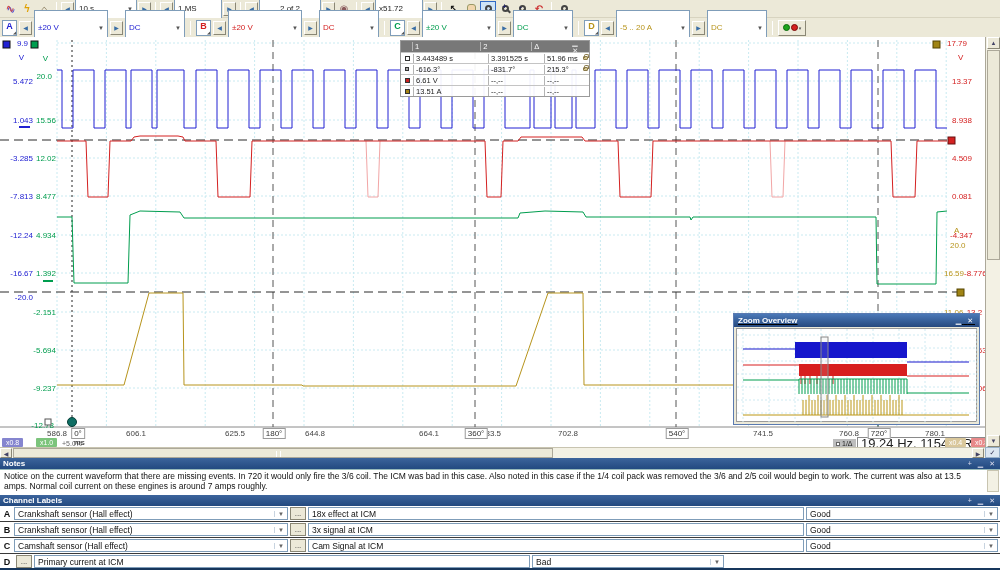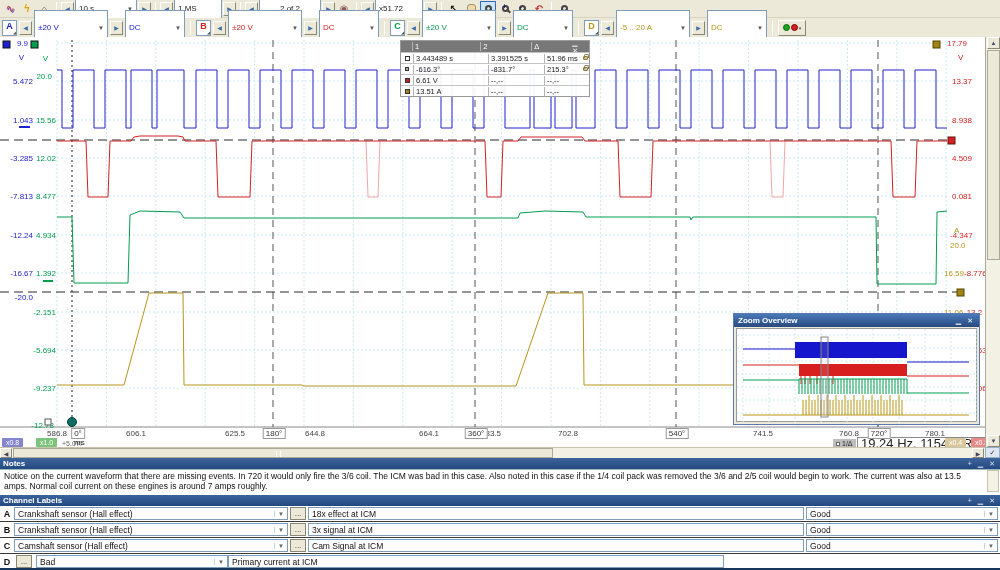--- a/index.html
+++ b/index.html
@@ -71,21 +71,21 @@
   .mc3{width:45px;padding-left:2px;border-left:1px solid #b4b4b4;display:flex;align-items:center;}
   .mhbtn{margin-left:auto;color:#eee;font-size:7px;letter-spacing:1px;padding-right:2px;}
   .msq{width:5px;height:5px;border:1px solid #333;}
   .msq.m1{background:#fff;}
   .msq.m2{background:#aaa;width:4px;height:4px;}
   .msq.m3{background:#cc2020;}
   .msq.m4{background:#a58414;}
   .lock{width:5px;height:4px;background:#d4c48c;border:1px solid #8a7a4a;border-radius:1px;position:relative;margin-left:auto;margin-right:1px;}
   .lock::before{content:'';position:absolute;top:-3px;left:0px;width:3px;height:3px;border:1px solid #8a7a4a;border-bottom:none;border-radius:2px 2px 0 0;}
   
-  .zo{position:absolute;left:733px;top:313px;width:247px;height:112px;background:#ece9d8;border:1px solid #5a7ab0;}
+  .zo{position:absolute;left:733px;top:313px;width:247px;height:112px;background:#ece9d8;border:1px solid #5a7ab0;text-decoration:underline;}
   .zo-title{height:13px;background:linear-gradient(180deg,#4a79b8,#27497e);color:#fff;font-size:8px;font-weight:bold;
             display:flex;align-items:center;padding:0 4px;}
   .zo-title .btns{margin-left:auto;letter-spacing:2px;font-size:7px;font-weight:normal;}
   .zo-body{position:absolute;left:2px;right:2px;top:14px;bottom:2px;background:#fff;border:1px solid #9a9a9a;}
   
   .phdr{position:absolute;left:0;width:1000px;height:11px;background:linear-gradient(180deg,#3c649c,#234a80);
         color:#fff;font-size:8px;font-weight:bold;display:flex;align-items:center;padding:0 3px;}
   .phdr .btns{margin-left:auto;font-size:7px;letter-spacing:2px;font-weight:normal;color:#dde;}
   .notesbody{position:absolute;left:0;top:469px;width:1000px;height:24px;background:#fff;border-top:1px solid #9bb;
              font-size:8.5px;color:#111;line-height:10px;padding:1px 4px;padding-right:16px;}
@@ -594,22 +594,22 @@
           <span>Cam Signal at ICM</span>
         </span>
       <span class="field fstat">
           <span>Good</span>
           <span class="caret">▼</span>
         </span>
     </div>
     <div class="clrow">
       <span class="clletter">D</span>
       <span class="fbtn">...</span>
+      <span class="field fdesc">
+          <span>Primary current at ICM</span>
+        </span>
       <span class="field fstat">
           <span>Bad</span>
           <span class="caret">▼</span>
         </span>
-      <span class="field fdesc">
-          <span>Primary current at ICM</span>
-        </span>
     </div>
   </div>
 </div>
 
 </body></html>

